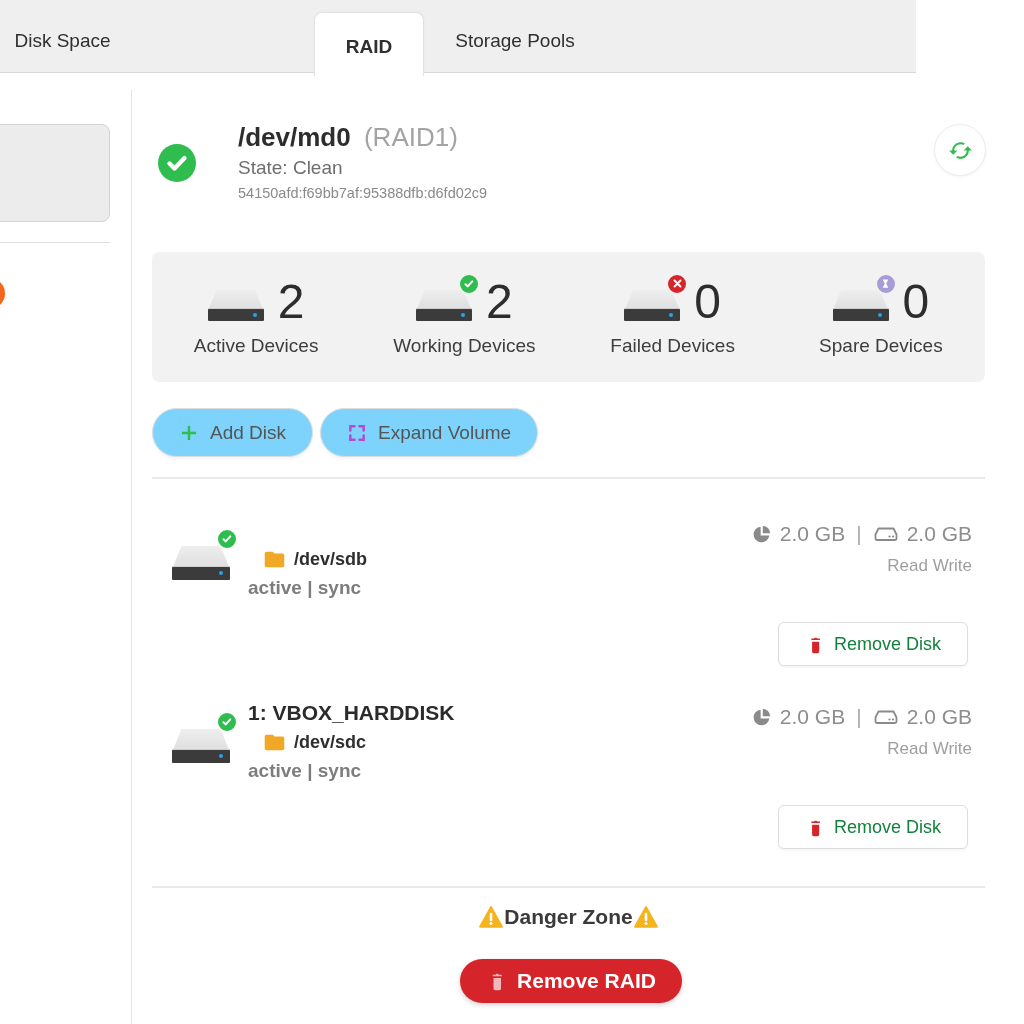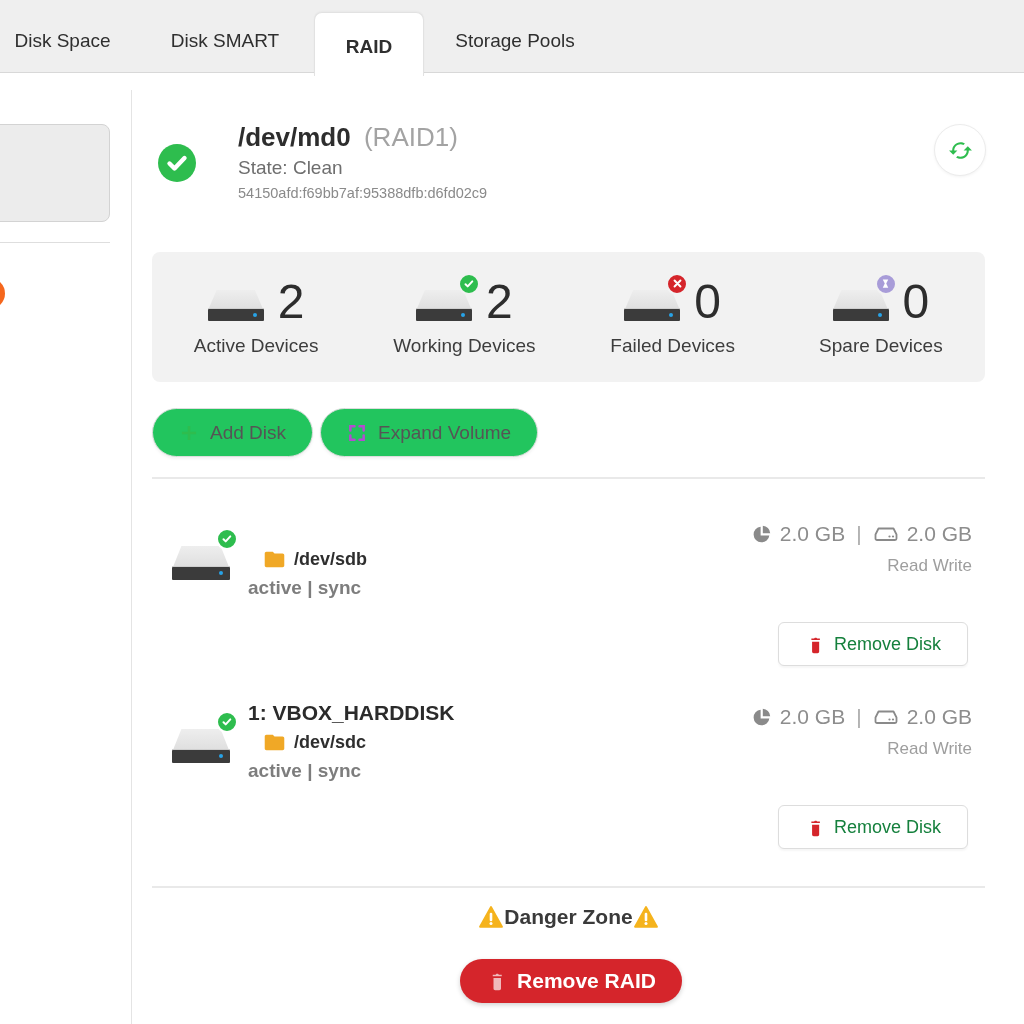--- a/index.html
+++ b/index.html
@@ -1,20 +1,20 @@
 <!DOCTYPE html>
 <html><head>
 <meta charset="utf-8">
 <style>
   * { margin:0; padding:0; box-sizing:border-box; }
   html,body { width:1024px; height:1024px; background:#fff; overflow:hidden;
               font-family:"Liberation Sans","DejaVu Sans",sans-serif; color:#333; }
 
   
-  .tabbar { position:absolute; top:0; left:0; width:1024px; height:73px;
+  .tabbar { position:absolute; top:0; left:0; width:916px; height:73px;
             background:#efefef; border-bottom:1px solid #d8d8d8; z-index:1; }
   .tab { position:absolute; top:0; height:72px; display:flex; align-items:center;
          justify-content:center; font-size:19px; color:#2f2f2f; padding-top:10px;
          cursor:pointer; white-space:nowrap; }
   .tab.active { top:12px; height:64px; background:#fff; border:1px solid #e2e2e2;
                 border-bottom:none; border-radius:8px 8px 0 0; font-weight:bold;
                 z-index:3; padding-top:4px; box-shadow:0 -1px 2px rgba(0,0,0,0.03); }
 
   
   .side-card { position:absolute; left:-28px; top:124px; width:138px; height:98px;
@@ -55,21 +55,21 @@
   .hdd-bar::after { content:""; position:absolute; right:7px; top:4px; width:4px; height:4px;
                     border-radius:50%; background:#27a3e8; }
   .badge { position:absolute; top:-10px; right:-8px; width:22px; height:22px;
            border-radius:50%; display:flex; align-items:center; justify-content:center; }
   .badge.on-gray { border:2px solid #f2f2f2; }
   .badge.on-white { border:2px solid #ffffff; }
   .badge.green { background:#2ebd4e; } .badge.red { background:#d5252b; }
   .badge.purple { background:#a89cd8; }
 
   
-  .pill { position:absolute; top:408px; height:49px; background:#22c55e; border:1px solid #dddddd;
+  .pill { position:absolute; top:408px; height:49px; background:#7dd3fc; border:1px solid #dddddd;
           border-radius:26px; display:flex; align-items:center; gap:11px; padding:0 26px;
           font-size:19px; color:#555; cursor:pointer; box-shadow:0 2px 3px rgba(0,0,0,0.05); }
   .h-divider { position:absolute; left:152px; width:833px; height:2px; background:#e9e9e9; }
 
   
   .disk-row { position:absolute; left:152px; width:833px; height:183px; }
   .disk-row .hdd { position:absolute; left:20px; top:38px; width:58px; height:42px; }
   .disk-row .hdd-top { bottom:13px; height:21px; }
   .disk-row .hdd-mid { bottom:11px; }
   .disk-row .hdd-bar { height:13px; }
@@ -96,21 +96,20 @@
                      font-weight:bold; font-size:21px; cursor:pointer;
                      box-shadow:0 2px 5px rgba(0,0,0,0.18);
                      font-family:"Liberation Sans","DejaVu Sans",sans-serif; }
   svg { display:block; }
 </style>
 </head>
 <body>
 
 <div class="tabbar">
   <div class="tab" style="left:0;width:125px;">Disk Space</div>
-  <div class="tab" style="left:143px;width:164px;">Disk SMART</div>
   <div class="tab active" style="left:314px;width:110px;">RAID</div>
   <div class="tab" style="left:438px;width:154px;">Storage Pools</div>
 </div>
 
 <div class="side-card"></div>
 <div class="side-divider"></div>
 <div class="orange-dot"></div>
 <div class="v-divider"></div>
 
 <div class="check-circle">

